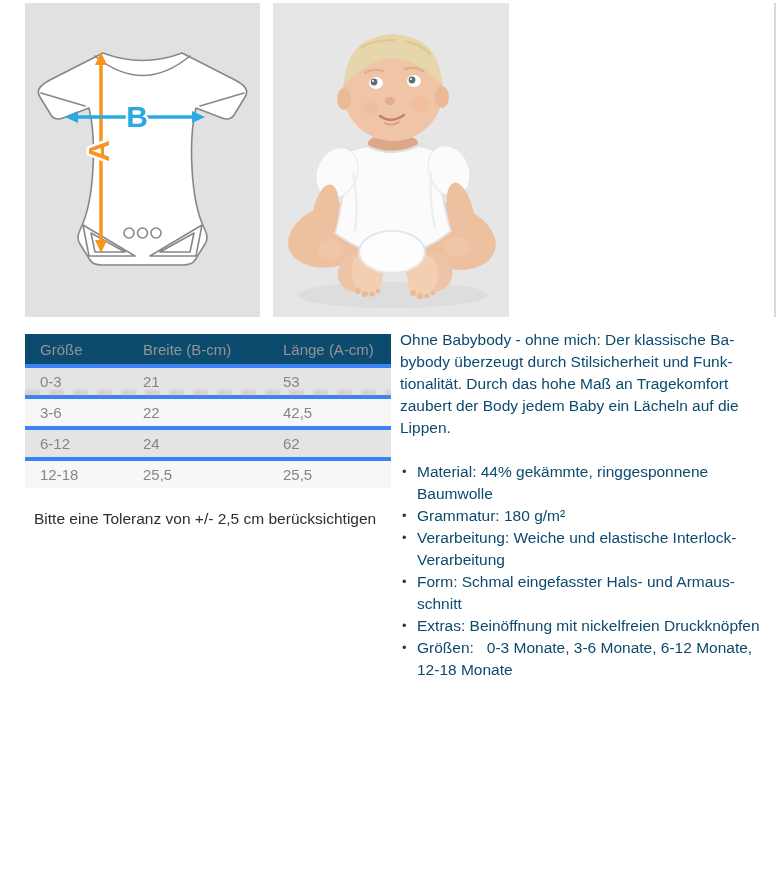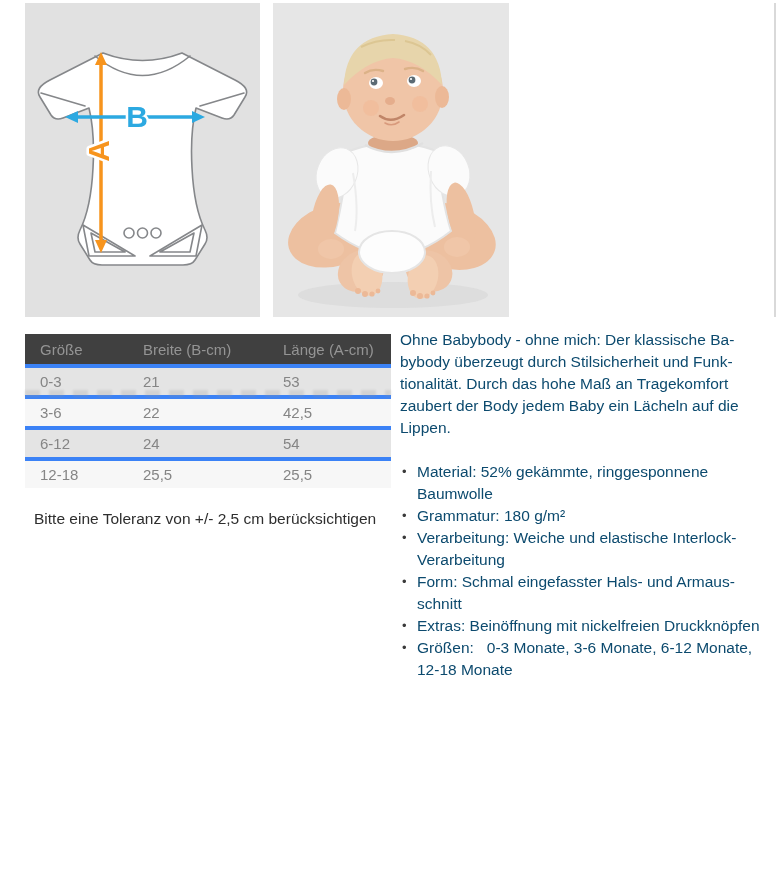--- a/index.html
+++ b/index.html
@@ -12,21 +12,21 @@
   .panel{top:3px;height:314px;}
   .panel-diagram{left:25px;width:235px;background:#e1e1e1;}
   .panel-photo{left:273px;width:236px;background:#e6e6e6;}
   .edge-line{left:774px;top:3px;width:2px;height:314px;background:#d9d9d9;}
 
   
   .table-wrap{left:25px;top:334px;width:366px;}
   table.size{border-collapse:collapse;width:366px;table-layout:fixed;
              font-size:15px;color:#858585;}
   table.size th{width:auto;text-align:left;font-weight:normal;color:#949494;
-                background:#404040;height:30px;padding:0 0 0 15px;}
+                background:#0c4a6e;height:30px;padding:0 0 0 15px;}
   table.size th+th, table.size td+td{padding-left:0;}
   table.size col.c1{width:118px;} table.size col.c2{width:140px;} table.size col.c3{width:108px;}
   table.size td{height:27px;padding:0 0 0 15px;background:#f7f7f7;
                 border-top:4px solid #3b82f6;}
   table.size td+td{padding-left:0;}
   table.size tr.alt td{background:#e4e4e4;}
   .ghost{left:0;top:56px;width:366px;height:7px;opacity:.5;filter:blur(1px);
          background:repeating-linear-gradient(90deg,rgba(150,150,150,.45) 0 15px,
                      rgba(150,150,150,0) 15px 24px);}
   .tolerance{left:25px;top:501px;width:380px;font-size:15.5px;color:#2e2e2e;margin:9px;}
@@ -166,38 +166,38 @@
             <td>53</td>
           </tr>
           <tr>
             <td>3-6</td>
             <td>22</td>
             <td>42,5</td>
           </tr>
           <tr class="alt">
             <td>6-12</td>
             <td>24</td>
-            <td>54</td>
+            <td>62</td>
           </tr>
           <tr>
             <td>12-18</td>
             <td>25,5</td>
             <td>25,5</td>
           </tr>
         </tbody>
     </table>
     <div class="abs ghost"></div>
   </div>
 
   <p class="abs tolerance">Bitte eine Toleranz von +/- 2,5 cm berücksichtigen</p>
 
   <div class="abs desc">
     <p>Ohne Babybody - ohne mich: Der klassische Ba­bybody überzeugt durch Stilsicherheit und Funk­tionalität. Durch das hohe Maß an Tragekomfort zaubert der Body jedem Baby ein Lächeln auf die Lippen.</p>
     <ul class="features">
-        <li>Material: 52% gekämmte, ringgesponnene Baumwolle</li>
+        <li>Material: 44% gekämmte, ringgesponnene Baumwolle</li>
         <li>Grammatur: 180 g/m²</li>
         <li>Verarbeitung: Weiche und elastische Inter­lock-Verarbeitung</li>
         <li>Form: Schmal eingefasster Hals- und Armaus­schnitt</li>
         <li>Extras: Beinöffnung mit nickelfreien Druck­knöpfen</li>
         <li>Größen:   0-3 Monate, 3-6 Monate, 6-12 Monate, 12-18 Monate</li>
       </ul>
   </div>
 
 </div>
 

